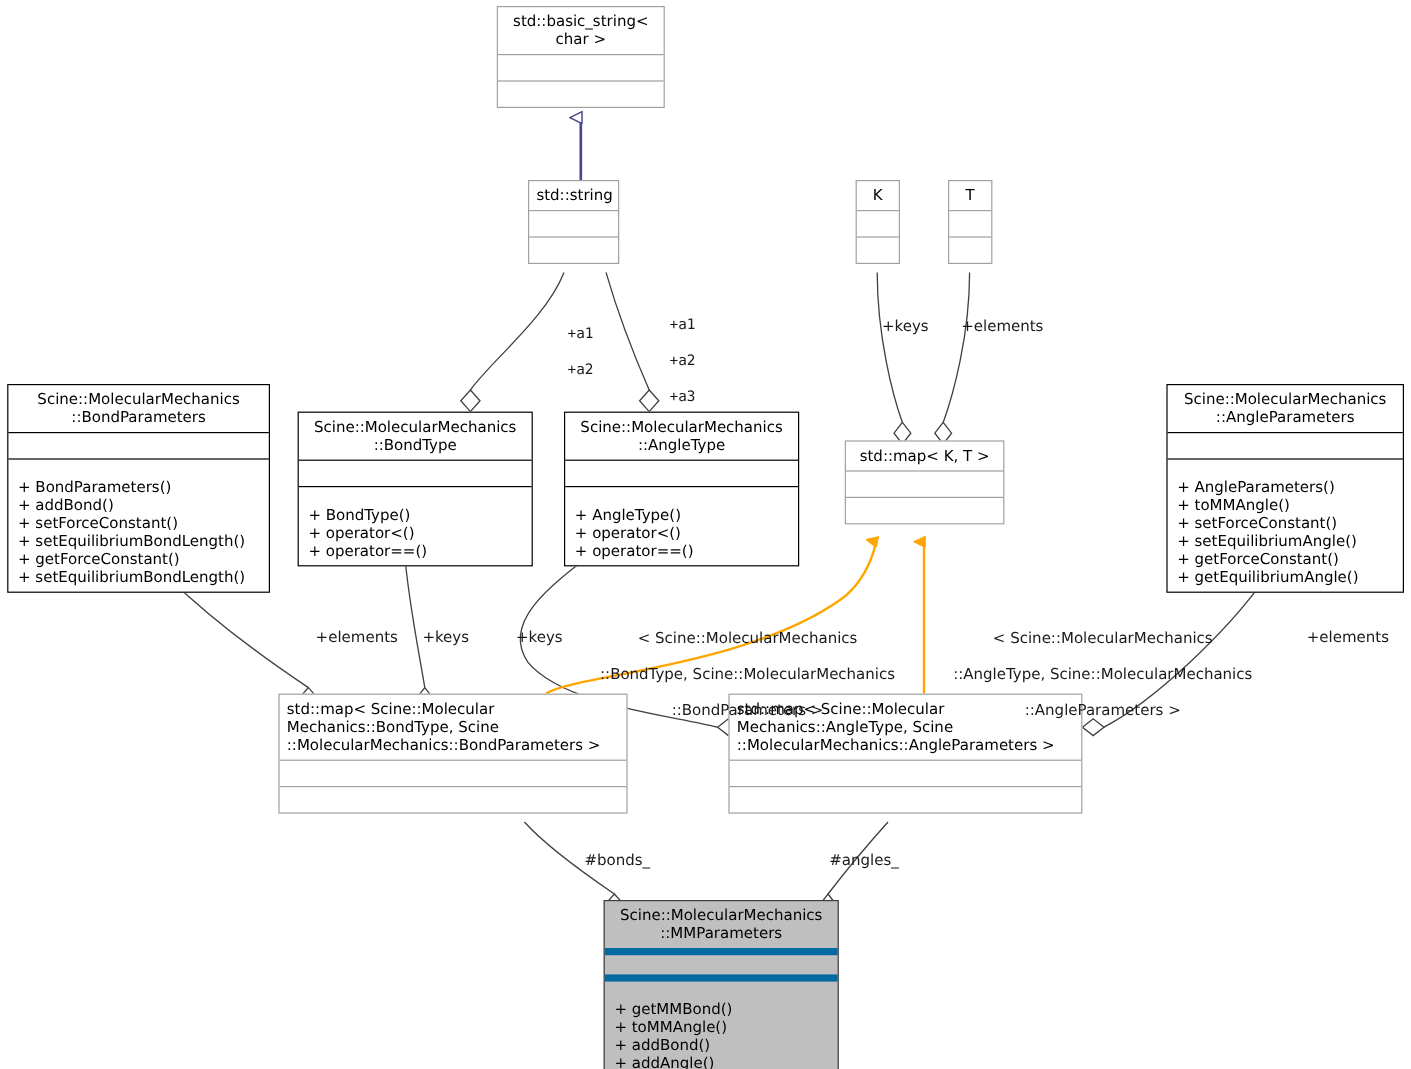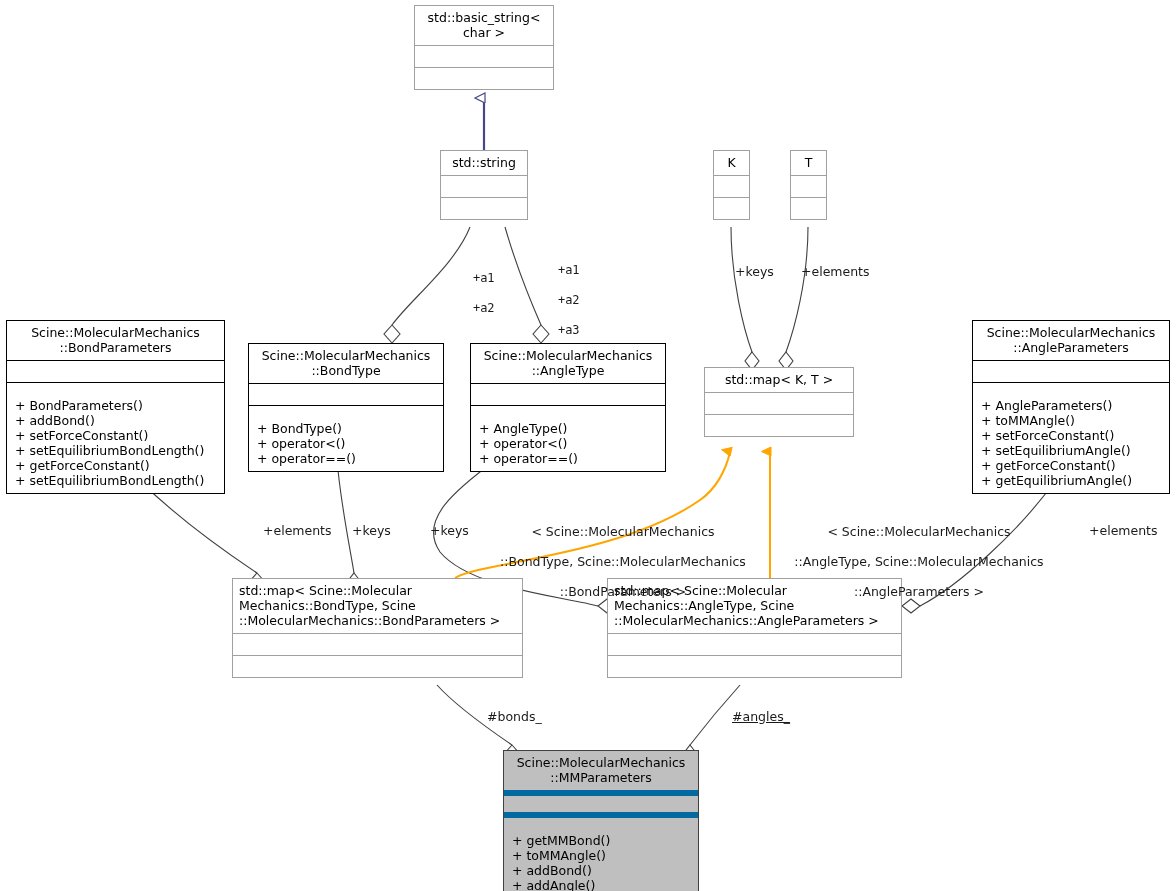--- a/index.html
+++ b/index.html
@@ -149,21 +149,21 @@
 
   <div class="node thin" style="left:414px; top:5px; width:140px;">
     <div class="sec title">
       <span>std::basic_string&lt;</span><br>
       <span>char &gt;</span>
     </div>
     <div class="sec empty"></div>
     <div class="sec empty"></div>
   </div>
 
-  <div class="node thin" style="left:440px; top:150px; width:88px;">
+  <div class="node thin" style="left:440px; top:150px; width:76px;">
     <div class="sec title">std::string</div>
     <div class="sec empty"></div>
     <div class="sec empty"></div>
   </div>
 
   <div class="node thin" style="left:713px; top:150px; width:37px;">
     <div class="sec title">K</div>
     <div class="sec empty"></div>
     <div class="sec empty"></div>
   </div>
@@ -209,21 +209,21 @@
       <span>::AngleType</span>
     </div>
     <div class="sec empty"></div>
     <div class="sec members">
       <div class="member">+ AngleType()</div>
       <div class="member">+ operator&lt;()</div>
       <div class="member">+ operator==()</div>
     </div>
   </div>
 
-  <div class="node thin" style="left:704px; top:367px; width:150px;">
+  <div class="node thin" style="left:704px; top:367px; width:133px;">
     <div class="sec title">std::map&lt; K, T &gt;</div>
     <div class="sec empty"></div>
     <div class="sec empty"></div>
   </div>
 
   <div class="node thick" style="left:972px; top:320px; width:198px;">
     <div class="sec title">
       <span>Scine::MolecularMechanics</span><br>
       <span>::AngleParameters</span>
     </div>
@@ -302,15 +302,15 @@
   <div class="elabel center" style="left:765px; top:509px; width:292px;">
     <span>&lt; Scine::MolecularMechanics</span><br>
     <span>::AngleType, Scine::MolecularMechanics</span><br>
     <span>::AngleParameters &gt;</span>
   </div>
 
   <div class="elabel" style="left:1089px; top:523px;">+elements</div>
 
   <div class="elabel" style="left:487px; top:709px;">#bonds_</div>
 
-  <div class="elabel" style="left:732px; top:709px;text-decoration:underline;">#angles_</div>
+  <div class="elabel" style="left:691px; top:709px;">#angles_</div>
 
 </div>
 
 </body></html>

